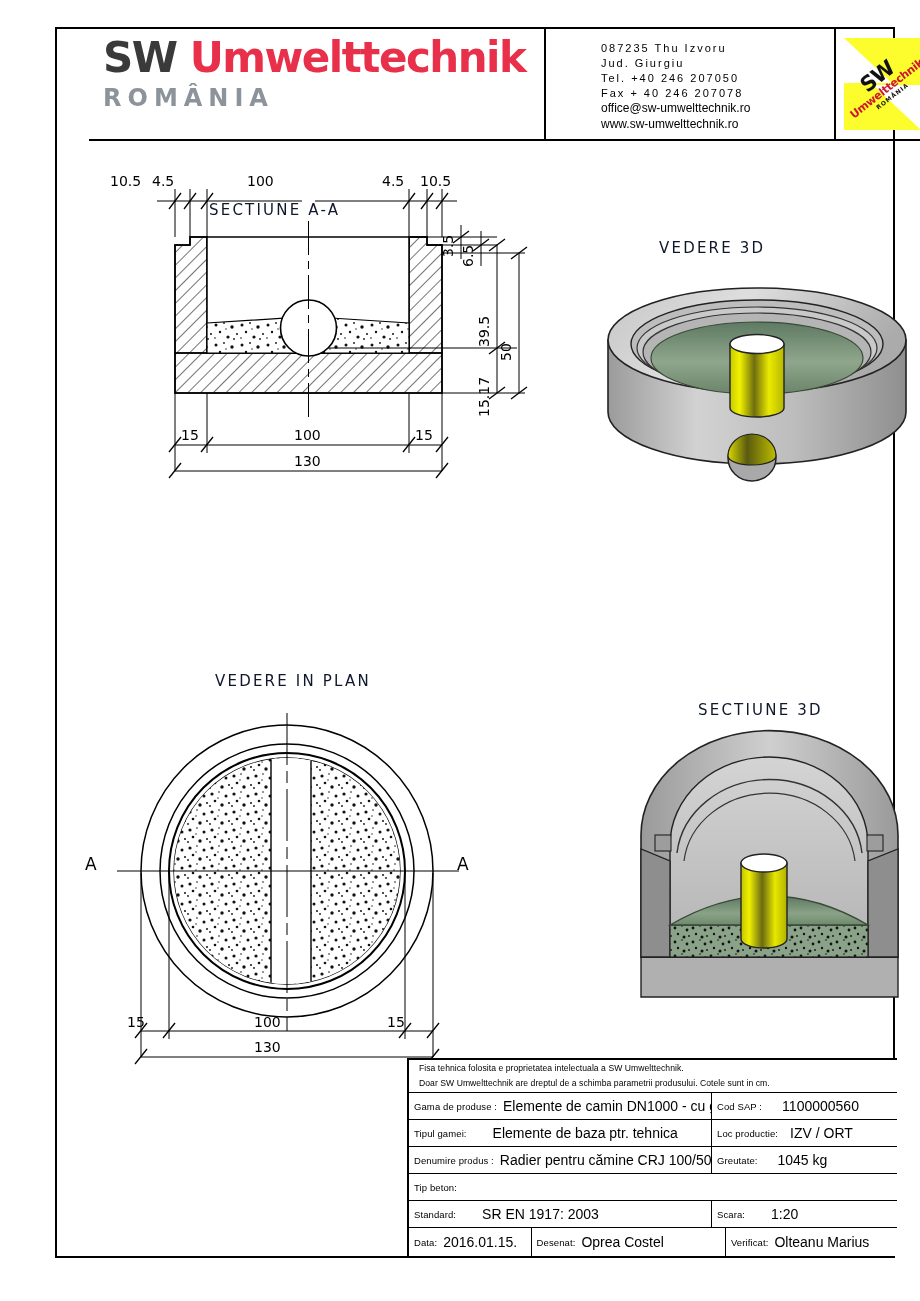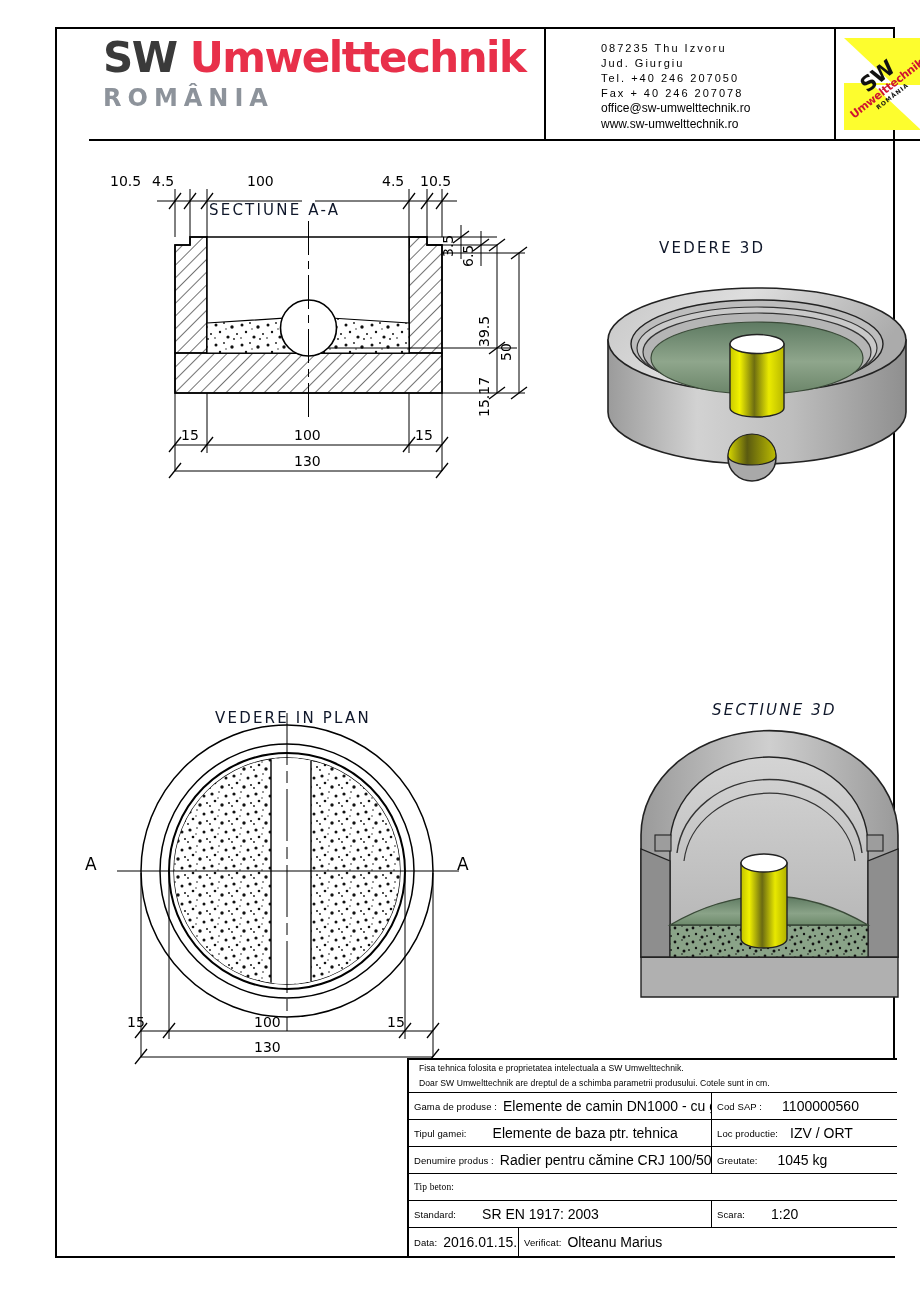--- a/index.html
+++ b/index.html
@@ -421,21 +421,21 @@
 
       <ellipse cx="155" cy="92" rx="106" ry="36" fill="url(#gFloor)" stroke="#3a4a38" stroke-width="1.2"></ellipse>
 
       <path d="M 128,78 L 128,142 A 27,9 0 0 0 182,142 L 182,78 Z" fill="url(#gPipe)" stroke="#222" stroke-width="1.4"></path>
       <ellipse cx="155" cy="78" rx="27" ry="9.5" fill="#ffffff" stroke="#222" stroke-width="1.4"></ellipse>
 
       <ellipse cx="150" cy="192" rx="24" ry="23" fill="#a9a9a9" stroke="#222" stroke-width="1.5"></ellipse>
       <path d="M 126,190 A 24,22 0 0 1 174,190 A 24,9 0 0 1 126,190 Z" fill="url(#gHole)" stroke="#222" stroke-width="1.2"></path>
     </svg>
 
-    <div class="vtitle" style="left:158px; top:568px;text-align:right;">VEDERE IN PLAN</div>
+    <div class="vtitle" style="left:158px; top:531px;text-align:right;">VEDERE IN PLAN</div>
 
     <svg style="position:absolute; left:20px; top:560px;" width="420" height="400">
       <defs>
         <pattern id="speck2" width="22" height="18" patternUnits="userSpaceOnUse">
           <rect width="22" height="18" fill="#fff"></rect>
           <circle cx="3" cy="3" r="1.6" fill="#111"></circle>
           <circle cx="10" cy="1" r="0.8" fill="#111"></circle>
           <circle cx="17" cy="5" r="1.5" fill="#111"></circle>
           <circle cx="20" cy="12" r="1.0" fill="#111"></circle>
           <circle cx="6" cy="10" r="1.3" fill="#111"></circle>
@@ -486,21 +486,21 @@
     </svg>
 
     <div class="secmark" style="left:28px;  top:713px;">A</div>
     <div class="secmark" style="left:400px; top:713px;">A</div>
 
     <div class="dim" style="left:70px;  top:873px;">15</div>
     <div class="dim" style="left:197px; top:873px;">100</div>
     <div class="dim" style="left:330px; top:873px;">15</div>
     <div class="dim" style="left:197px; top:898px;">130</div>
 
-    <div class="vtitle" style="left:655px; top:560px;font-style:italic;">SECTIUNE 3D</div>
+    <div class="vtitle" style="left:641px; top:560px;">SECTIUNE 3D</div>
 
     <svg style="position:absolute; left:580px; top:588px;" width="265" height="270" viewBox="0 0 265 270">
       <defs>
         <linearGradient id="gsWall" x1="0" y1="0" x2="1" y2="0">
           <stop offset="0%" stop-color="#9a9a9a"></stop>
           <stop offset="50%" stop-color="#cfcfcf"></stop>
           <stop offset="100%" stop-color="#9a9a9a"></stop>
         </linearGradient>
         <linearGradient id="gsBack" x1="0" y1="0" x2="0" y2="1">
           <stop offset="0%" stop-color="#d4d4d4"></stop>
@@ -587,41 +587,45 @@
         <div class="cell sep c-left">
           <span class="lbl">Denumire produs :</span>
           <span class="val">Radier pentru cămine CRJ 100/50/15</span>
         </div>
         <div class="cell c-right">
           <span class="lbl">Greutate:</span>
           <span class="val" style="padding-left:20px;">1045 kg</span>
         </div>
       </div>
 
-      <div class="row" style="height:27px;font-family:Liberation Serif, serif;">
+      <div class="row" style="height:27px;">
         <div class="cell" style="width:100%;">
           <span class="lbl">Tip beton:</span>
         </div>
       </div>
 
       <div class="row" style="height:27px;">
         <div class="cell sep c-left">
           <span class="lbl">Standard:</span>
           <span class="val" style="padding-left:26px;">SR EN 1917: 2003</span>
         </div>
         <div class="cell c-right">
           <span class="lbl">Scara:</span>
           <span class="val" style="padding-left:26px;">1:20</span>
         </div>
       </div>
 
       <div class="row" style="height:28px;">
-        <div class="cell sep" style="width:110px;">
+        <div class="cell sep" style="width:126px;">
           <span class="lbl">Data:</span>
           <span class="val">2016.01.15.</span>
+        </div>
+        <div class="cell sep" style="width:200px;">
+          <span class="lbl">Desenat:</span>
+          <span class="val">Oprea Costel</span>
         </div>
         <div class="cell c-right">
           <span class="lbl">Verificat:</span>
           <span class="val">Olteanu Marius</span>
         </div>
       </div>
 
     </div>
 
   </div>

